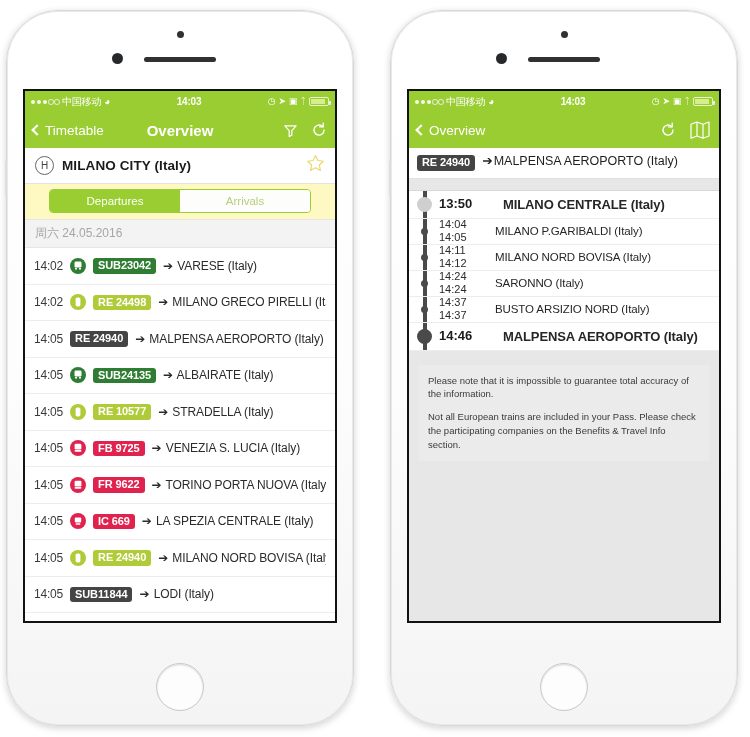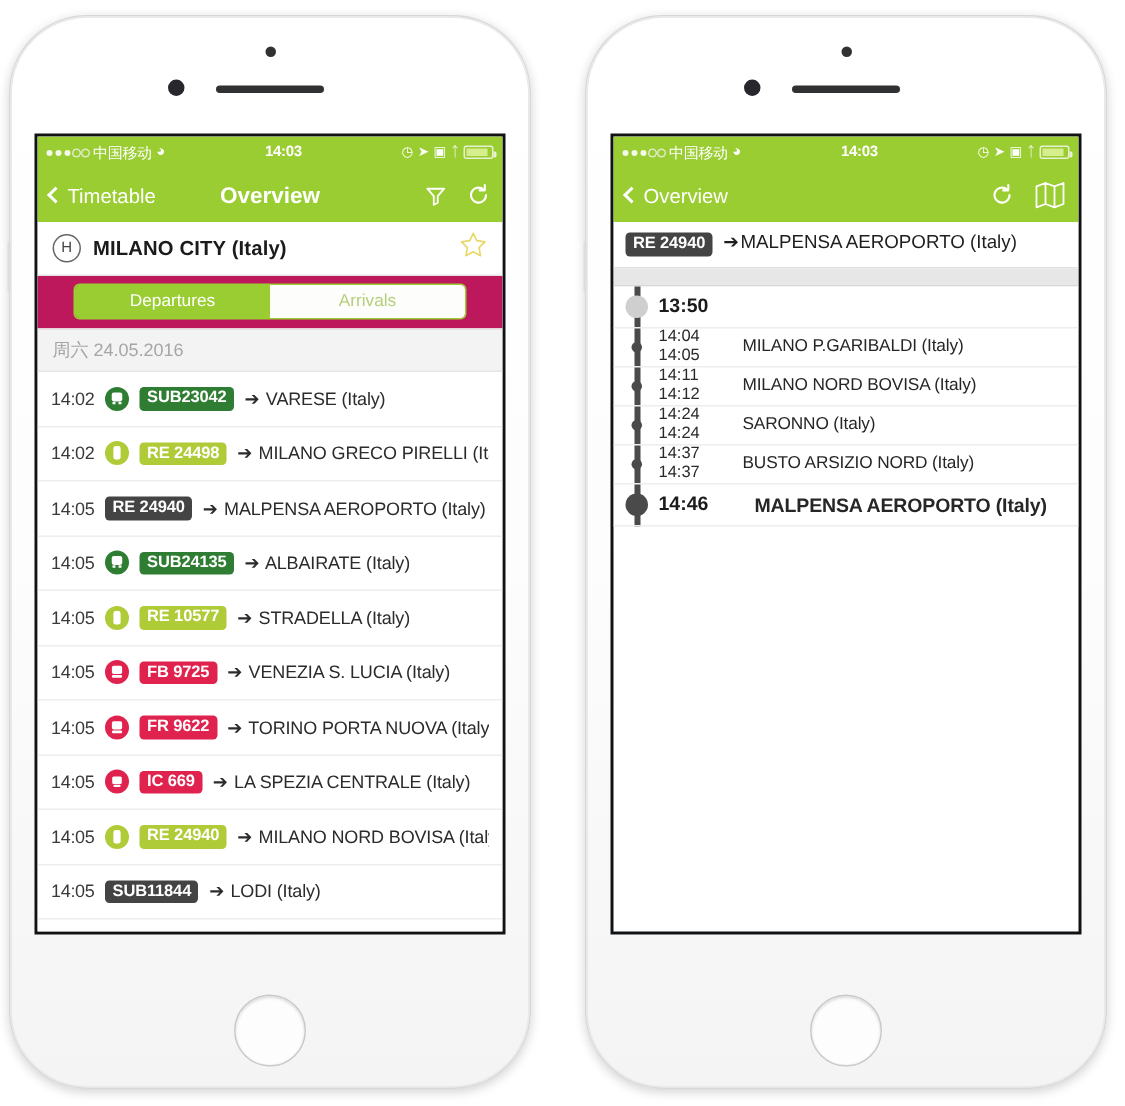--- a/index.html
+++ b/index.html
@@ -130,21 +130,21 @@
   .h-circle {
     width: 19px; height:19px; border-radius:50%;
     border:1px solid #666; color:#444;
     font-size:10px; display:flex; align-items:center; justify-content:center;
     flex:none; margin-right:8px;
   }
   .station-name { font-size:13.5px; font-weight:bold; color:#1b1b1b; letter-spacing:.1px;}
   .star { margin-left:auto; }
 
   
-  .seg-wrap { padding: 5px 24px 6px; background:#be185d; flex:none; }
+  .seg-wrap { padding: 5px 24px 6px; background:#fef9c3; flex:none; }
   .segmented {
     display:flex; border:1px solid #9ACD32; border-radius:4px; overflow:hidden;
     height:24px;
   }
   .seg {
     flex:1; display:flex; align-items:center; justify-content:center;
     font-size:11.5px; cursor:pointer;
   }
   .seg.active { background:#9ACD32; color:#ffffff; }
   .seg.inactive { background:#fdfdfb; color:#b6cf7c; }
@@ -468,20 +468,21 @@
 
       <div class="det-spacer"></div>
 
       <div class="stops" id="stops-list">
           <div class="rail"></div>
           <div class="stop-row major">
             <span class="dot-major-start"></span>
             <span class="stop-times">
               <span class="t">13:50</span>
             </span>
+            <span class="stop-name">MILANO CENTRALE (Italy)</span>
           </div>
           <div class="stop-row minor">
             <span class="dot-minor"></span>
             <span class="stop-times">
               <span class="t">14:04</span>
               <span class="t">14:05</span>
             </span>
             <span class="stop-name">MILANO P.GARIBALDI (Italy)</span>
           </div>
           <div class="stop-row minor">
@@ -510,19 +511,25 @@
           </div>
           <div class="stop-row major">
             <span class="dot-major-end"></span>
             <span class="stop-times">
               <span class="t">14:46</span>
             </span>
             <span class="stop-name">MALPENSA AEROPORTO (Italy)</span>
           </div>
         </div>
 
+      <div class="det-body">
+        <div class="note-box" id="note-box">
+            <p>Please note that it is impossible to guarantee total accuracy of the information.</p>
+            <p>Not all European trains are included in your Pass. Please check the participating companies on the Benefits &amp; Travel Info section.</p>
+          </div>
+      </div>
 
     </div>
 
     <div class="home-btn"></div>
   </div>
 
 </div>
 
 </body></html>

